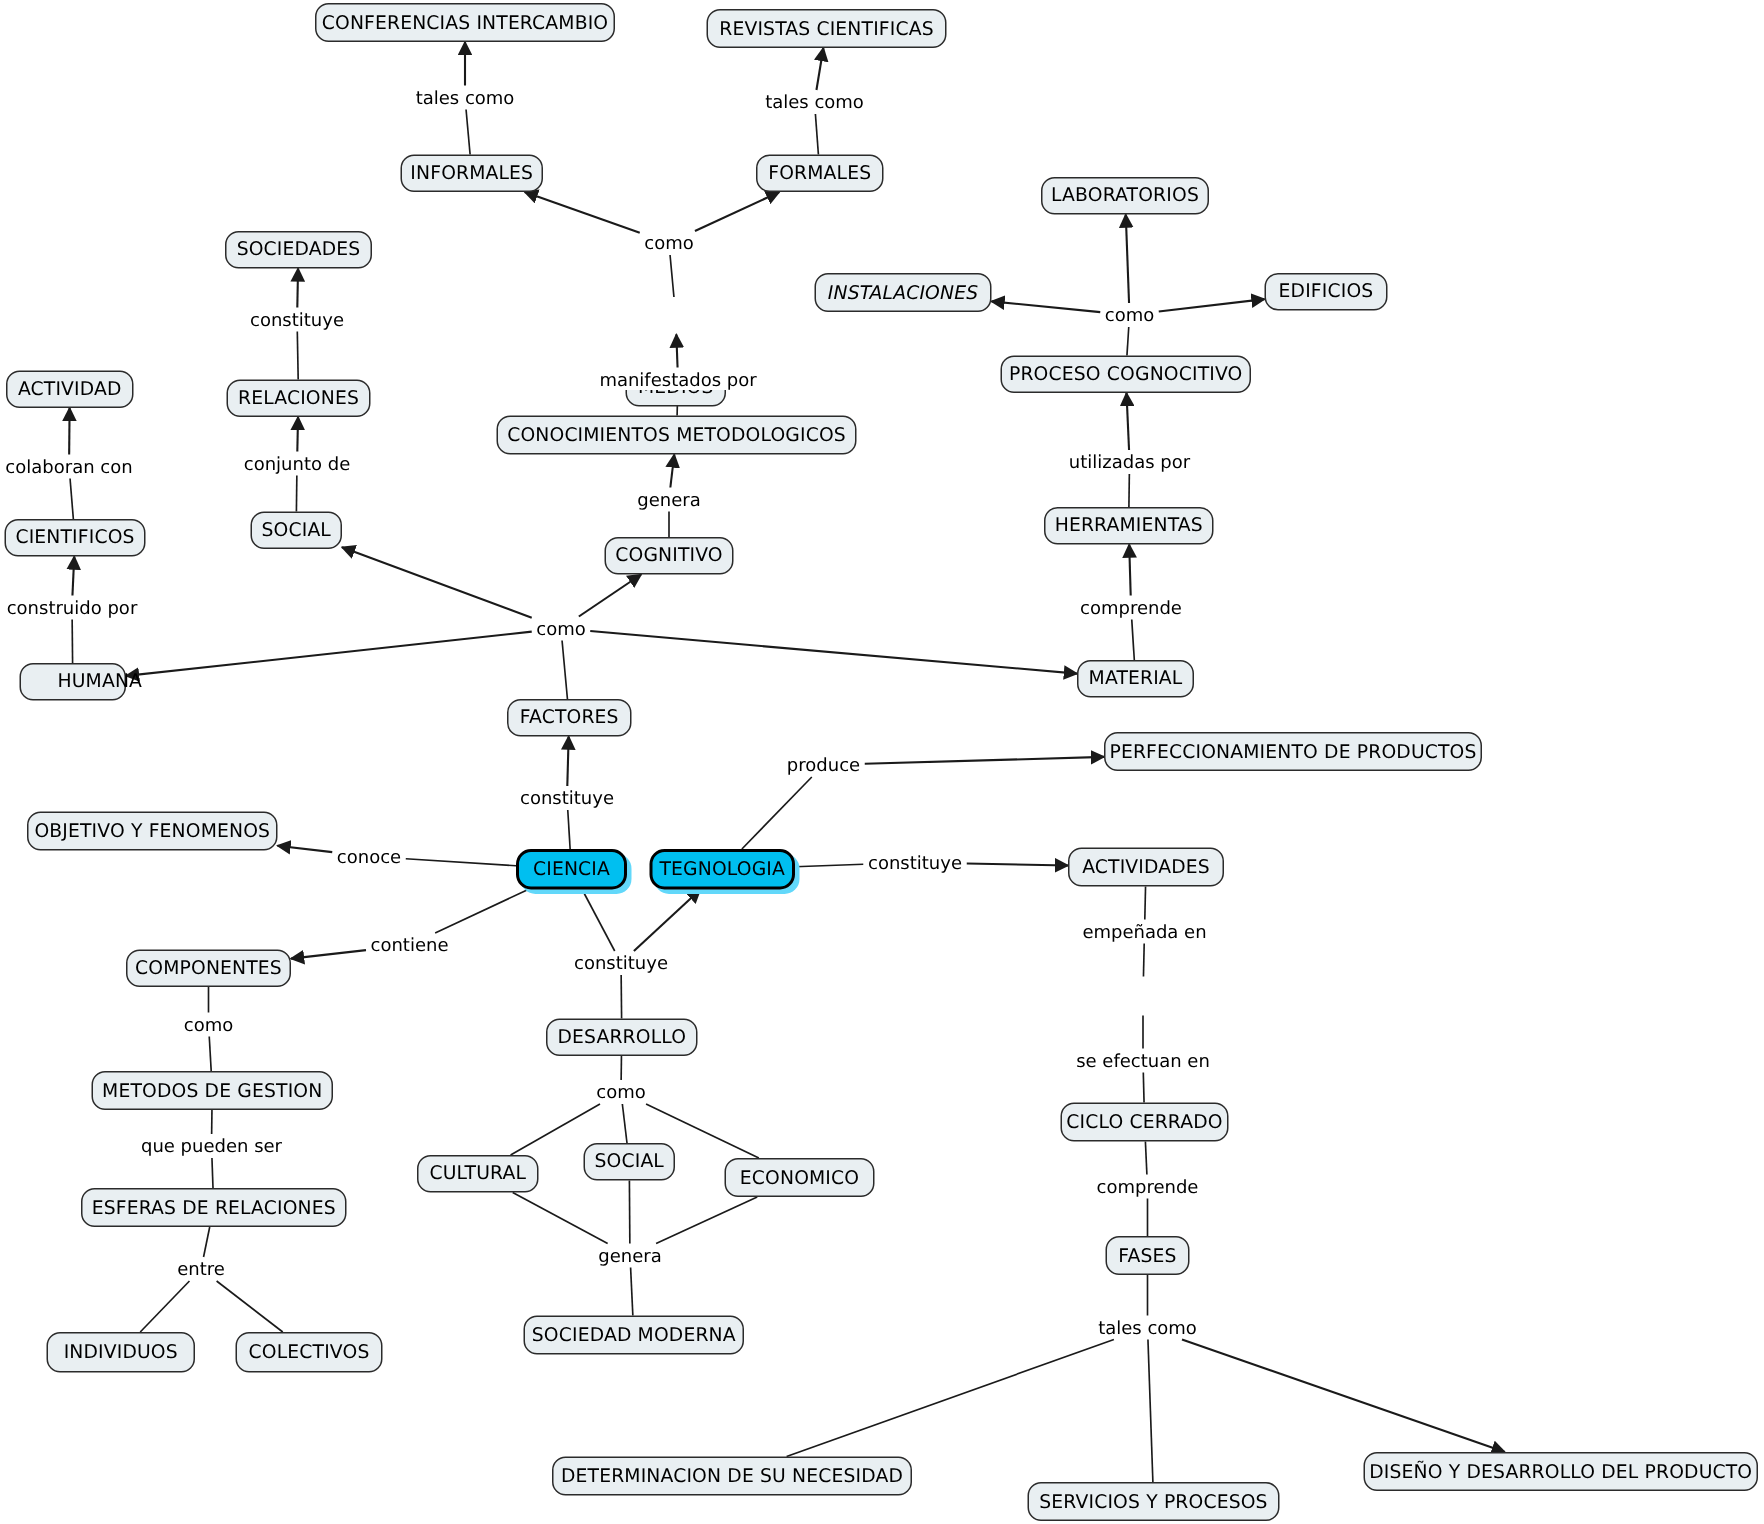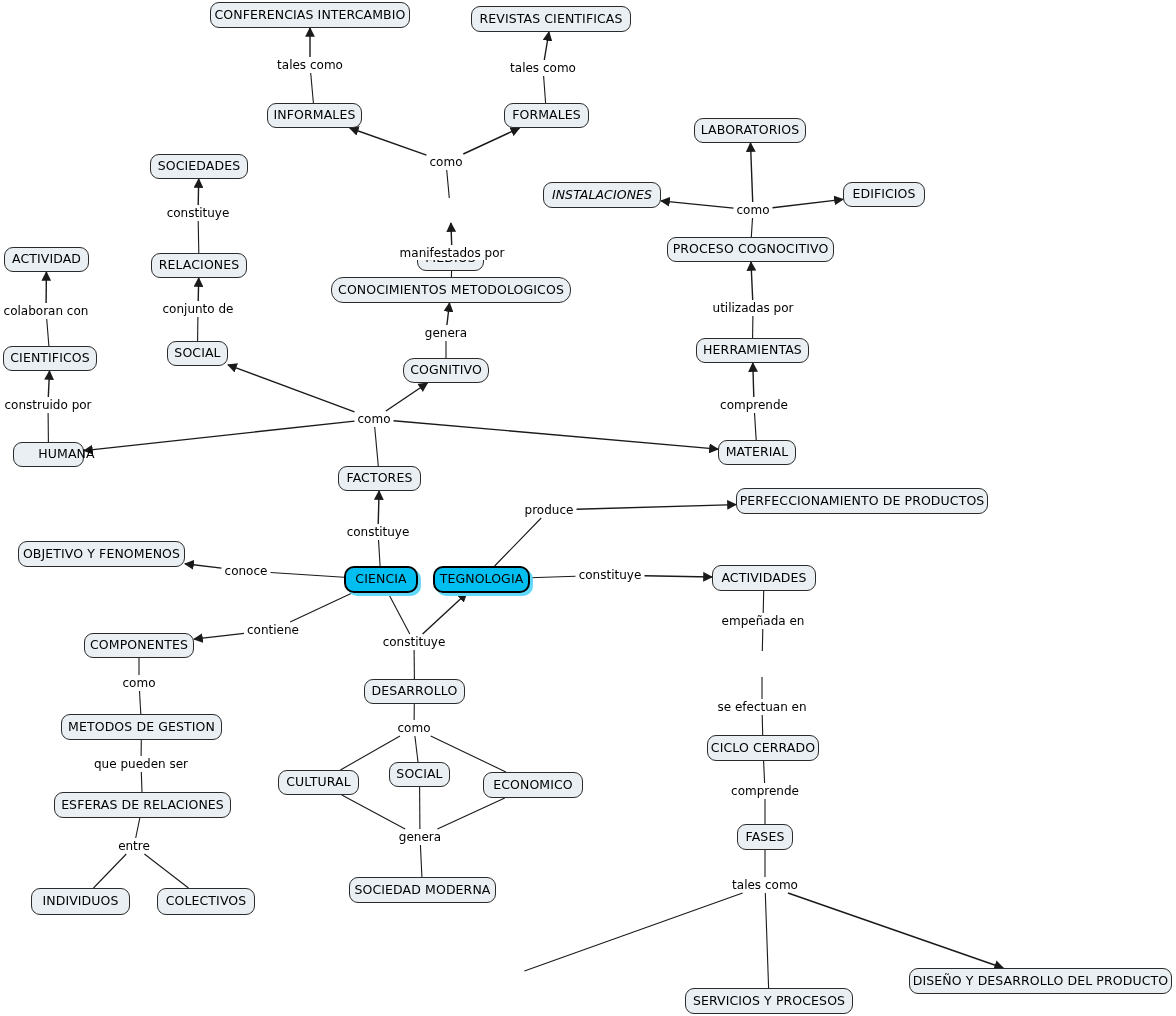--- a/index.html
+++ b/index.html
@@ -168,33 +168,33 @@
     </div>
     <div class="cm-node" style="left: 667px; top: 237px; width: 167px; height: 25px;">
       <span>PROCESO COGNOCITIVO</span>
     </div>
     <div class="cm-node" style="left: 4px; top: 247px; width: 85px; height: 25px;">
       <span>ACTIVIDAD</span>
     </div>
     <div class="cm-node" style="left: 151px; top: 253px; width: 96px; height: 25px;">
       <span>RELACIONES</span>
     </div>
-    <div class="cm-node" style="left: 331px; top: 277px; width: 240px; height: 26px; border-radius: 12px;">
+    <div class="cm-node" style="left: 331px; top: 277px; width: 240px; height: 26px;">
       <span>CONOCIMIENTOS METODOLOGICOS</span>
     </div>
     <div class="cm-node" style="left: 696px; top: 338px; width: 113px; height: 25px;">
       <span>HERRAMIENTAS</span>
     </div>
     <div class="cm-node" style="left: 167px; top: 341px; width: 61px; height: 25px;">
       <span>SOCIAL</span>
     </div>
     <div class="cm-node" style="left: 3px; top: 346px; width: 94px; height: 25px;">
       <span>CIENTIFICOS</span>
     </div>
-    <div class="cm-node" style="left: 403px; top: 358px; width: 86px; height: 25px; border-radius: 11px;">
+    <div class="cm-node" style="left: 403px; top: 358px; width: 86px; height: 25px;">
       <span>COGNITIVO</span>
     </div>
     <div class="cm-node" style="left: 13px; top: 442px; width: 71px; height: 25px; padding-left: 45px;">
       <span>HUMANA</span>
     </div>
     <div class="cm-node" style="left: 718px; top: 440px; width: 78px; height: 25px;">
       <span>MATERIAL</span>
     </div>
     <div class="cm-node" style="left: 338px; top: 466px; width: 83px; height: 25px;">
       <span>FACTORES</span>
@@ -242,20 +242,23 @@
       <span>FASES</span>
     </div>
     <div class="cm-node" style="left: 349px; top: 877px; width: 147px; height: 26px;">
       <span>SOCIEDAD MODERNA</span>
     </div>
     <div class="cm-node" style="left: 31px; top: 888px; width: 99px; height: 27px;">
       <span>INDIVIDUOS</span>
     </div>
     <div class="cm-node" style="left: 157px; top: 888px; width: 98px; height: 27px;">
       <span>COLECTIVOS</span>
+    </div>
+    <div class="cm-node" style="left: 368px; top: 971px; width: 240px; height: 26px;">
+      <span>DETERMINACION DE SU NECESIDAD</span>
     </div>
     <div class="cm-node" style="left: 909px; top: 968px; width: 263px; height: 26px;">
       <span>DISEÑO Y DESARROLLO DEL PRODUCTO</span>
     </div>
     <div class="cm-node" style="left: 685px; top: 988px; width: 168px; height: 26px;">
       <span>SERVICIOS Y PROCESOS</span>
     </div>
     <div class="cm-linklabel" style="left: 310px; top: 65px;">tales como</div>
     <div class="cm-linklabel" style="left: 543px; top: 68px;">tales como</div>
     <div class="cm-linklabel" style="left: 446px; top: 162px;">como</div>

